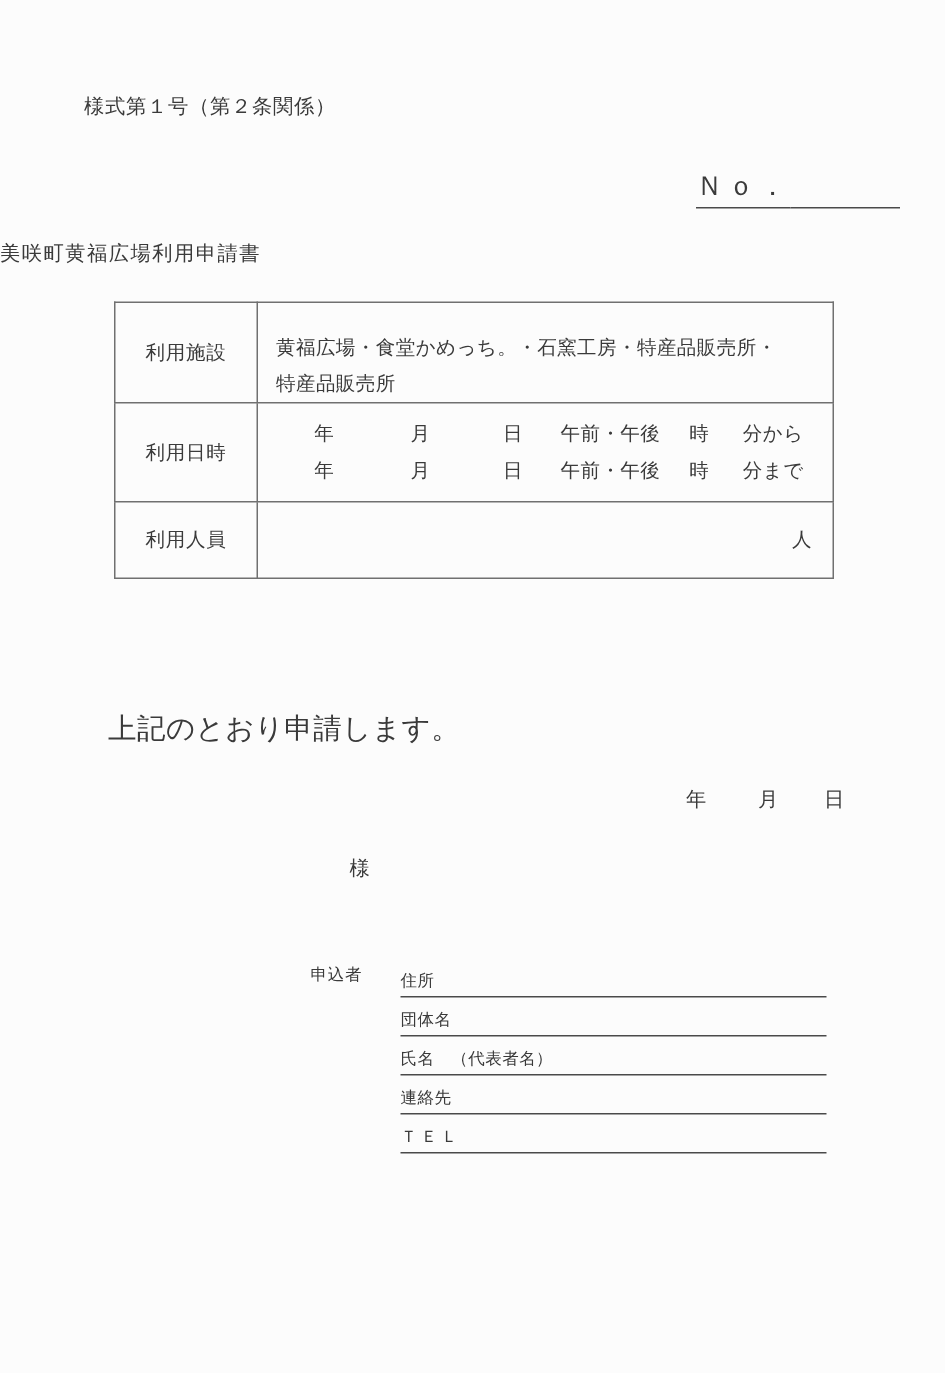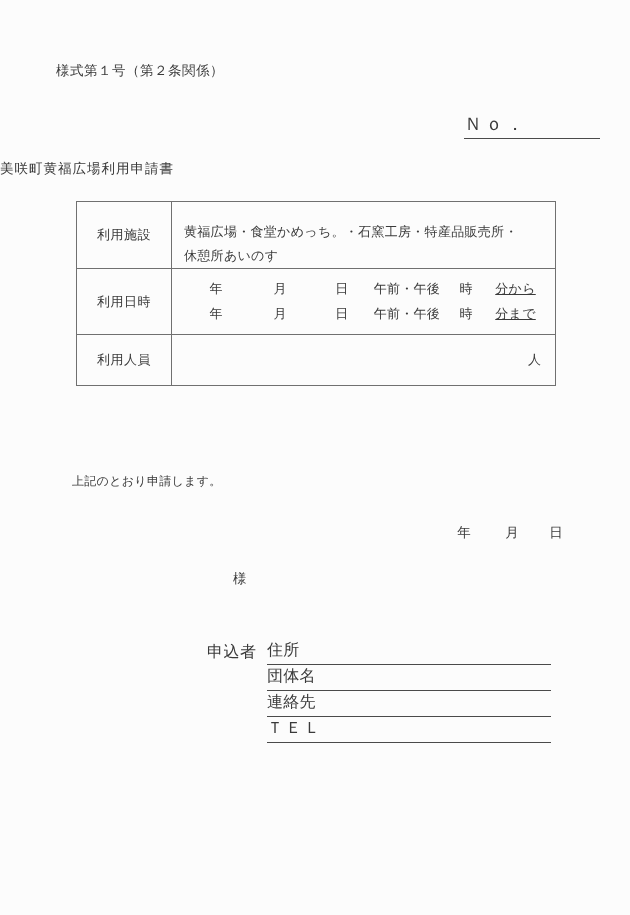--- a/index.html
+++ b/index.html
@@ -108,34 +108,34 @@
     line-height: 1.9;
     letter-spacing: 0.3px;
     padding-right: 2px;
   }
   .dt-line .u { display: inline-block; text-align: center; }
   .u-year   { width: 78px; }
   .u-month  { width: 78px; }
   .u-day    { width: 72px; }
   .u-ampm   { width: 86px; }
   .u-hour   { width: 58px; }
-  .u-minute { width: 62px; text-align: left; text-decoration: underline; }
+  .u-minute { width: 62px; text-align: left; }
 
   .people-unit {
     text-align: right;
     padding-right: 2px;
   }
   .label-spaced { letter-spacing: 0.5px; }
 
   
   .declaration {
     position: absolute;
     left: 72px;
     top: 473px;
-    font-size: 12px;
+    font-size: 19px;
     letter-spacing: 0.3px;
   }
 
   
   .date-line {
     position: absolute;
     left: 440px;
     top: 524px;
     font-size: 13.5px;
     display: flex;
@@ -152,21 +152,21 @@
     top: 570px;
     font-size: 13.5px;
   }
 
   
   .applicant {
     position: absolute;
     left: 207px;
     top: 640px;
     width: 344px;
-    font-size: 16px;
+    font-size: 11px;
   }
   .applicant-head {
     position: absolute;
     left: 0;
     top: 2px;
     letter-spacing: 0.5px;
     white-space: nowrap;
   }
   .applicant-fields {
     margin-left: 60px;
@@ -202,21 +202,21 @@
 
   <div class="doc-title">美咲町黄福広場利用申請書</div>
 
   <table class="form-table">
     <tbody>
       <tr class="row-facility">
         <td class="label">利用施設</td>
         <td class="value">
           <div class="facility-text">
             <span class="ln">黄福広場・食堂かめっち。・石窯工房・特産品販売所・</span>
-            <span class="ln">休憩所あいのす</span>
+            <span class="ln">特産品販売所</span>
           </div>
         </td>
       </tr>
 
       <tr class="row-datetime">
         <td class="label">利用日時</td>
         <td class="value">
           <div class="dt-line">
             <span class="u u-year">年</span>
             <span class="u u-month">月</span>
@@ -264,20 +264,24 @@
       <div class="field-row">
         <span class="field-label">住所</span>
         <span class="field-blank"></span>
       </div>
 
       <div class="field-row">
         <span class="field-label">団体名</span>
         <span class="field-blank"></span>
       </div>
 
+      <div class="field-row">
+        <span class="field-label">氏名　（代表者名）</span>
+        <span class="field-blank"></span>
+      </div>
 
       <div class="field-row">
         <span class="field-label">連絡先</span>
         <span class="field-blank"></span>
       </div>
 
       <div class="field-row">
         <span class="field-label tel-label">ＴＥＬ</span>
         <span class="field-blank"></span>
       </div>

